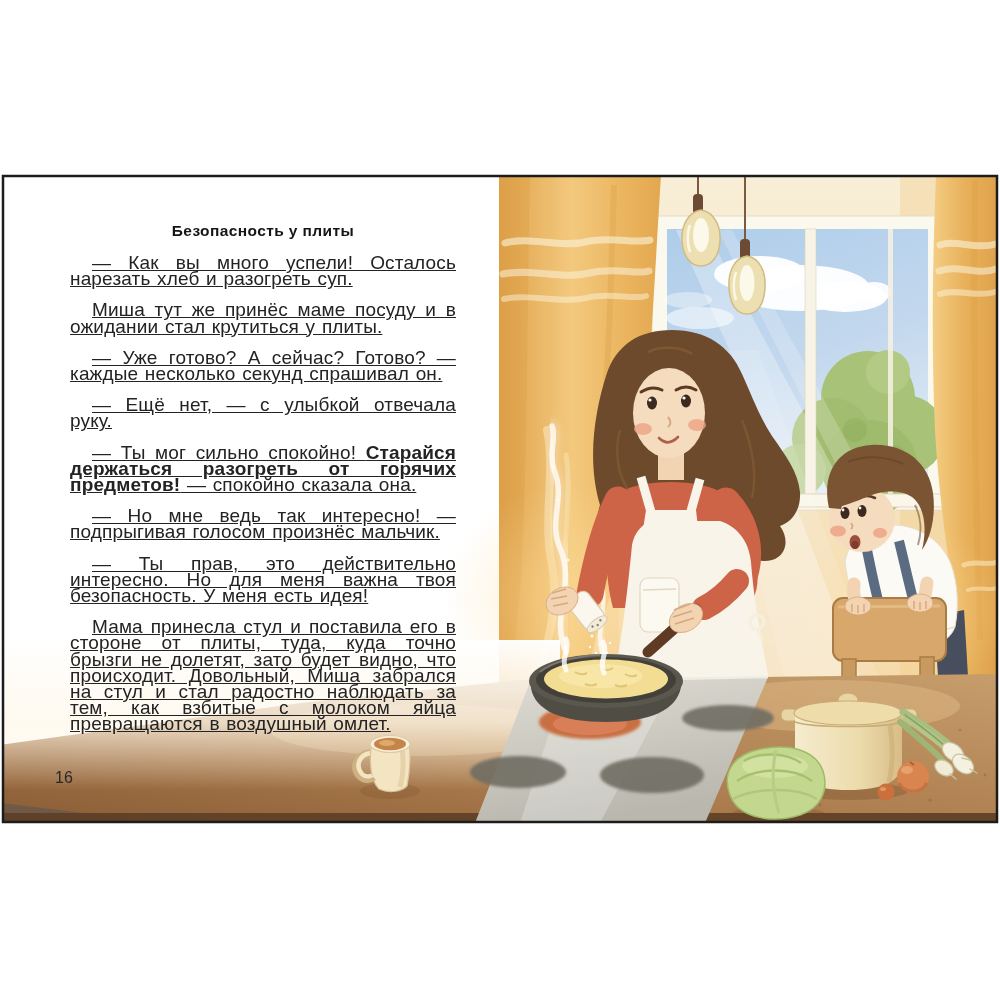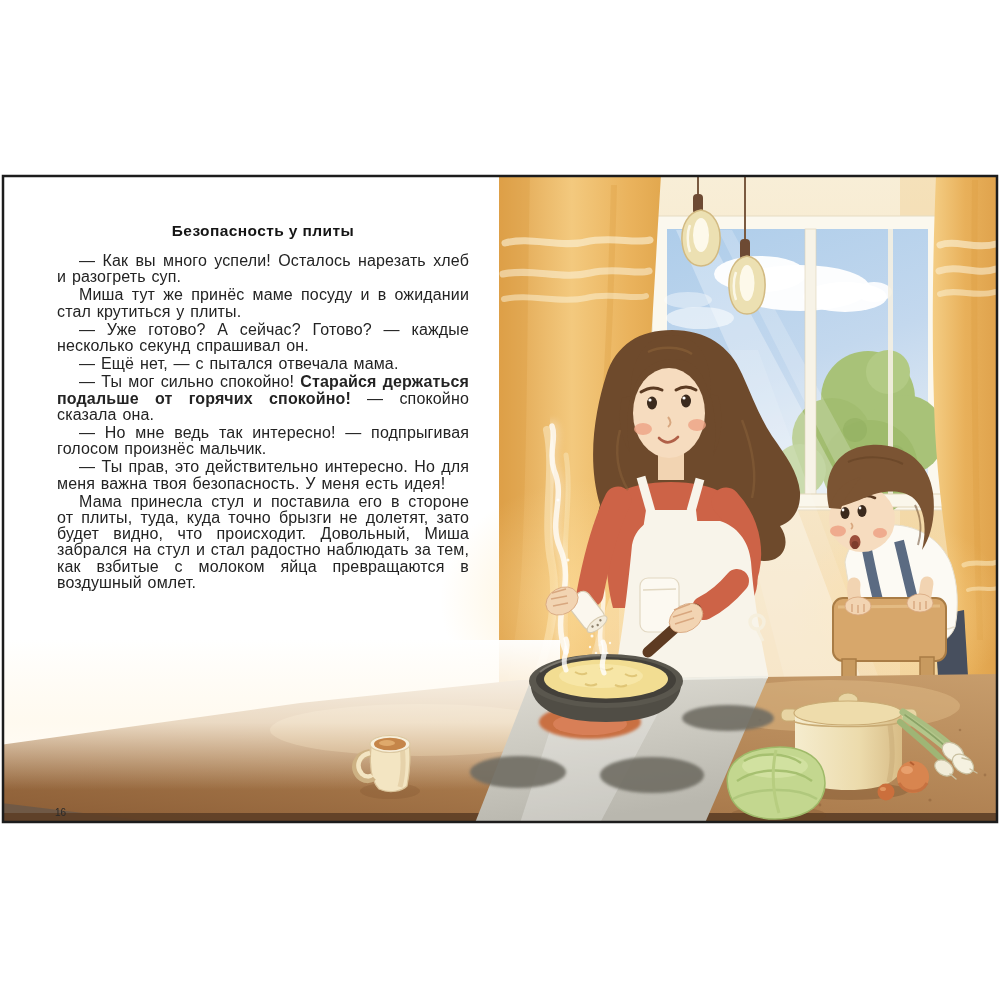--- a/index.html
+++ b/index.html
@@ -2,25 +2,25 @@
 <html lang="ru"><head>
 <meta charset="utf-8">
 <style>
   html,body{margin:0;padding:0;background:#ffffff;}
   .stage{position:relative;width:1000px;height:1000px;background:#8b5cf6;overflow:hidden;
          font-family:"Liberation Sans", sans-serif;}
   .art{position:absolute;left:0;top:0;width:1000px;height:1000px;display:block;}
   .textcol{position:absolute;left:55px;top:222px;width:416px;color:#1e1e1e;}
   .title{font-size:15.5px;font-weight:bold;text-align:center;letter-spacing:.4px;
          margin:0 0 13px 0;color:#151515;}
-  .story p{margin:2px;font-size:16px;line-height:16.2px;text-align:justify;
+  .story p{margin:15px;font-size:19px;line-height:16.2px;text-align:justify;
            text-indent:22px;letter-spacing:.15px;word-spacing:1.2px;color:#232323;
-           hyphens:auto;-webkit-hyphens:auto;}
+           hyphens:auto;text-decoration:underline;-webkit-hyphens:auto;}
   .story p span.b{font-weight:bold;}
-  .pagenum{position:absolute;left:55px;top:769px;font-size:10px;color:#2a2a2a;margin-top:38px;}
+  .pagenum{position:absolute;left:55px;top:769px;font-size:16px;color:#2a2a2a;}
 </style>
 </head>
 <body>
 
 <div class="stage">
 
 <svg class="art" viewBox="0 0 1000 1000" xmlns="http://www.w3.org/2000/svg">
   <defs>
     <clipPath id="pageClip">
           <rect x="3" y="177" width="994" height="644"></rect>
@@ -388,22 +388,22 @@
 
   <rect x="3" y="176" width="994" height="646" fill="none" stroke="#1c1c1c" stroke-width="2.5"></rect>
 </svg>
 
 <div class="textcol">
   <h1 class="title">Безопасность у плиты</h1>
   <div class="story" id="story-text">
         <p><span>— Как вы много успели! Осталось нарезать хлеб и разогреть суп.</span></p>
         <p><span>Миша тут же принёс маме посуду и в ожидании стал крутиться у плиты.</span></p>
         <p><span>— Уже готово? А сейчас? Готово? — каждые несколько секунд спрашивал он.</span></p>
-        <p><span>— Ещё нет, — с пытался отвечала мама.</span></p>
-        <p><span>— Ты мог сильно спокойно! </span><span class="b">Старайся держаться подальше от горячих спокойно!</span><span> — спокойно сказала она.</span></p>
+        <p><span>— Ещё нет, — с улыбкой отвечала руку.</span></p>
+        <p><span>— Ты мог сильно спокойно! </span><span class="b">Старайся держаться разогреть от горячих предметов!</span><span> — спокойно сказала она.</span></p>
         <p><span>— Но мне ведь так интересно! — подпрыгивая голосом произнёс мальчик.</span></p>
         <p><span>— Ты прав, это действительно интересно. Но для меня важна твоя безопасность. У меня есть идея!</span></p>
         <p><span>Мама принесла стул и поставила его в стороне от плиты, туда, куда точно брызги не долетят, зато будет видно, что происходит. Довольный, Миша забрался на стул и стал радостно наблюдать за тем, как взбитые с молоком яйца превращаются в воздушный омлет.</span></p>
       </div>
 </div>
 
 <div class="pagenum">16</div>
 
 </div>
 

